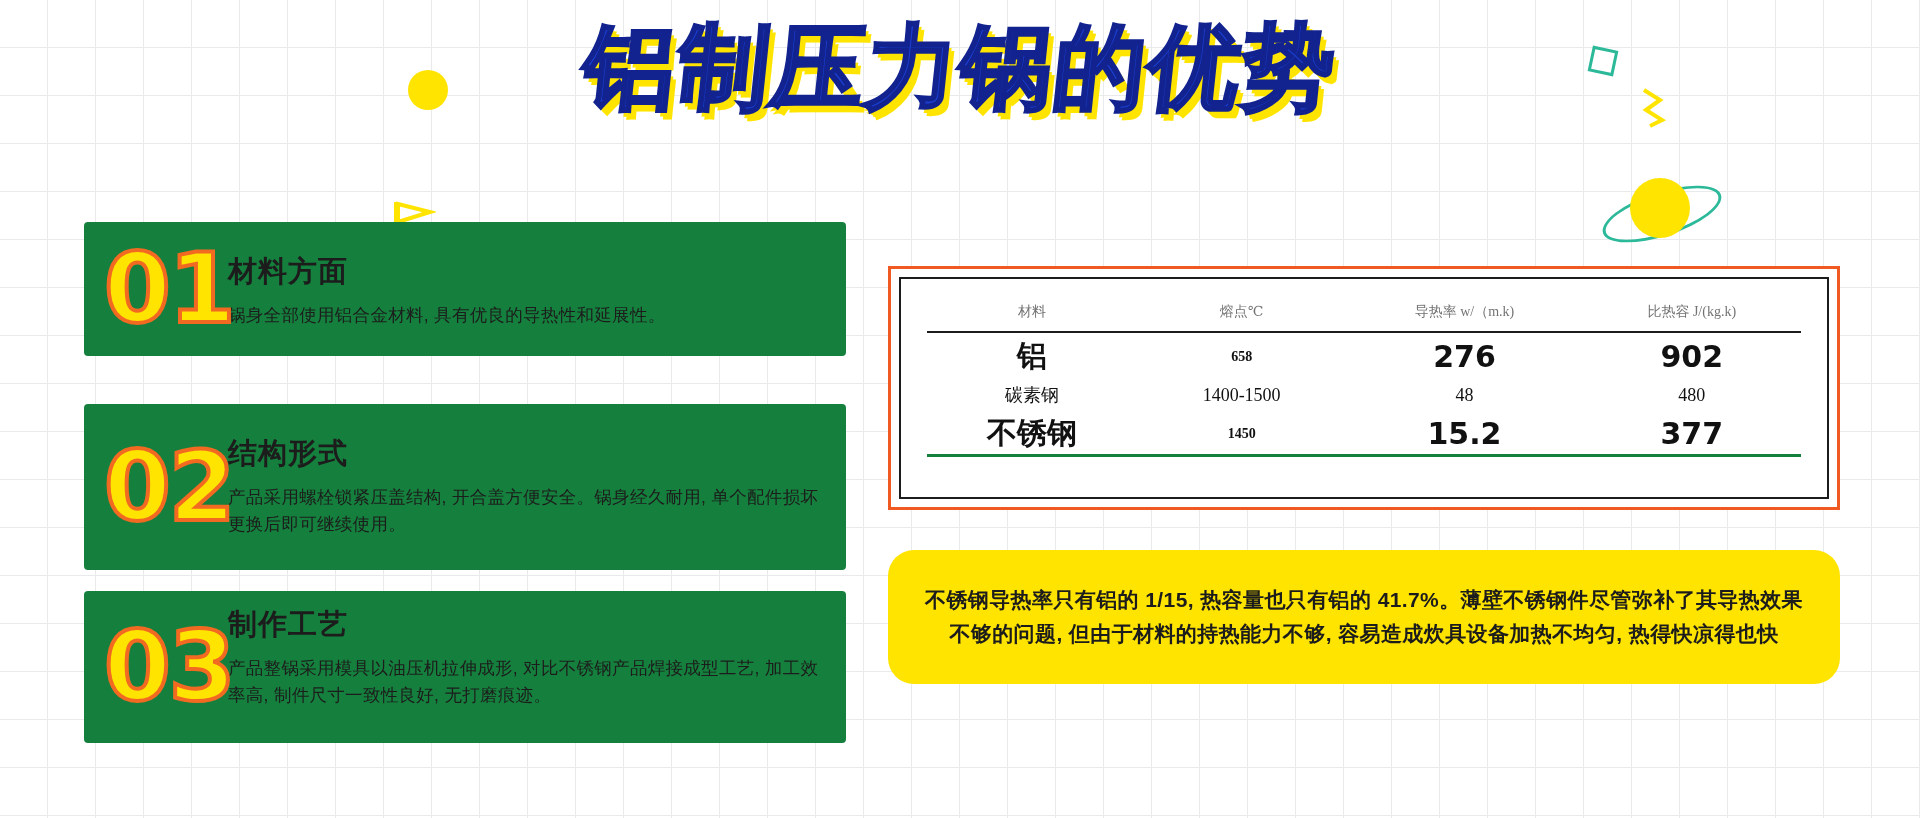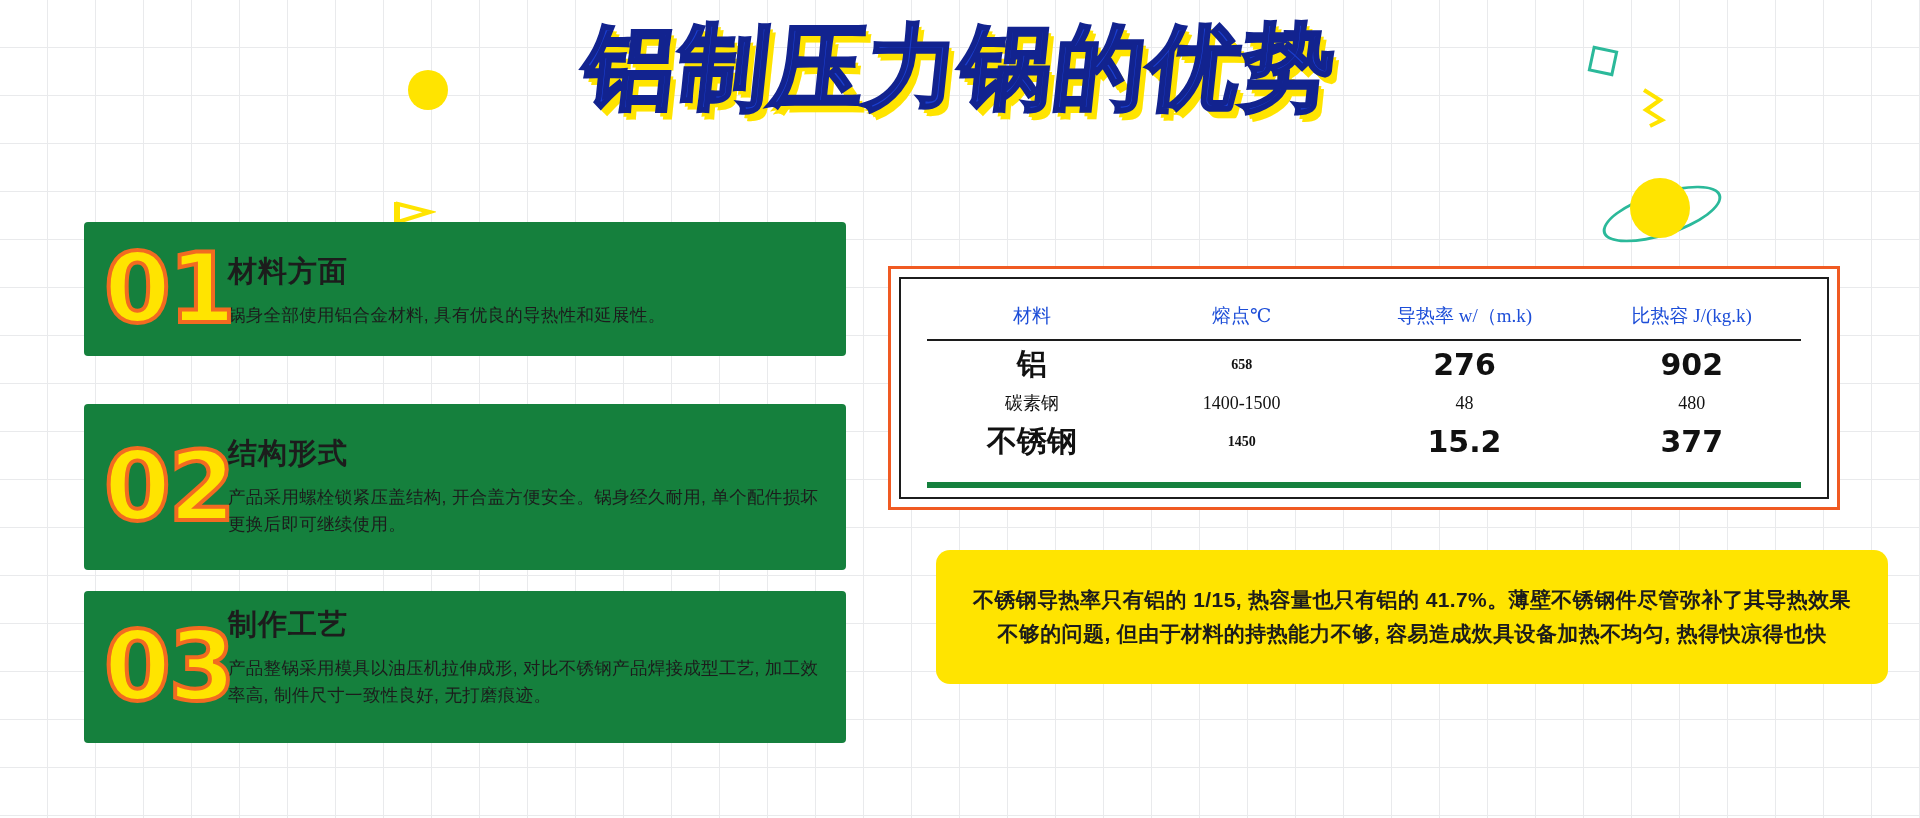--- a/index.html
+++ b/index.html
@@ -174,56 +174,55 @@
     border: 2px solid #1c1c1c;
     box-sizing: border-box;
     padding: 20px 26px;
   }
   table.spec {
     width: 100%;
     border-collapse: collapse;
     font-family: "Liberation Serif", "DejaVu Serif", serif;
   }
   table.spec th {
-    font-size: 19px;
+    font-size: 14px;
     font-weight: normal;
-    color: #1d4ed8;
+    color: #737373;
     padding: 4px 0 10px 0;
     text-align: center;
     border-bottom: 2px solid #1c1c1c;
   }
   table.spec td {
     text-align: center;
     color: #111;
     padding: 3px 0;
   }
   table.spec tr.row-hi td { font-size: 30px; font-weight: bold; font-family: "DejaVu Sans", sans-serif;}
   table.spec tr.row-hi td.small { font-size: 14px; font-weight: bold; font-family: "Liberation Serif", serif;}
   table.spec tr.row-lo td { font-size: 18px; font-weight: normal; }
-  table.spec tr.last-row td { border-bottom: 6px solid #15803d; padding-bottom: 20px; }
+  table.spec tr.last-row td { border-bottom: 3px solid #15803d; padding-bottom: 0; }
   .col-w1 { width: 24%; }
   .col-w2 { width: 24%; }
   .col-w3 { width: 27%; }
   .col-w4 { width: 25%; }
 
   
   .note {
     position: absolute;
     left: 888px;
     top: 550px;
     width: 952px;
     height: 134px;
     background: #ffe400;
-    border-radius: 14px;
+    border-radius: 26px;
     display: flex;
     align-items: center;
     justify-content: center;
     box-sizing: border-box;
     padding: 0 36px;
-    margin-left: 48px;
   }
   .note p {
     margin: 0;
     text-align: center;
     font-size: 21px;
     font-weight: bold;
     color: #1c1c1c;
     line-height: 1.6;
     letter-spacing: 0.4px;
   }

